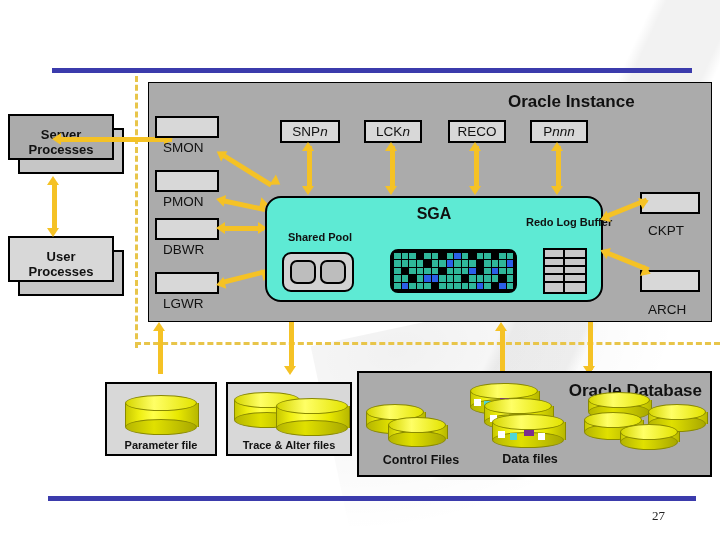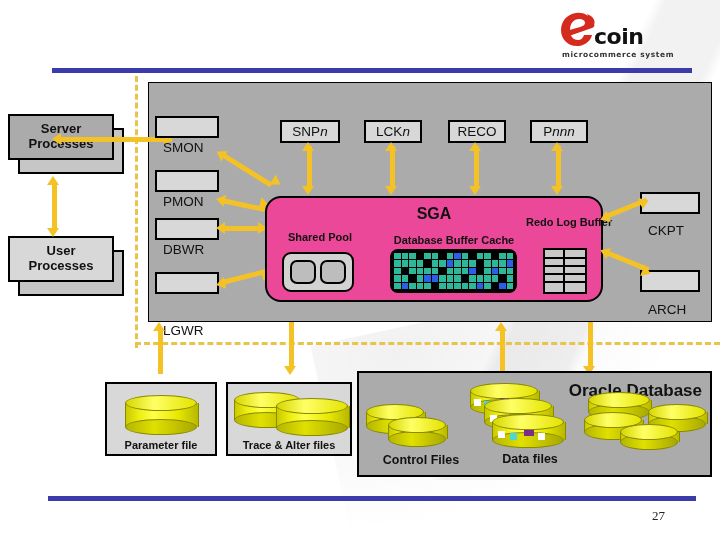--- a/index.html
+++ b/index.html
@@ -84,30 +84,30 @@
 
   
   .stack{position:absolute;}
   .stack .back{
     position:absolute;left:10px;top:14px;width:106px;height:46px;
     background:#c6c6c6;border:2px solid #000;box-sizing:border-box;
   }
   .stack .front{
     position:absolute;left:0px;top:0px;width:106px;height:46px;
     border:2px solid #000;box-sizing:border-box;
-    display:flex;align-items:center;justify-content:center;text-align:center;
+    display:flex;align-items:flex-end;justify-content:center;text-align:center;
     font-size:13px;font-weight:bold;color:#111;line-height:1.15;
   }
   .stack.server .front{background:#ababab;}
   .stack.user .front{background:#d8d8d8;}
 
   
   .sga{
     position:absolute;left:265px;top:196px;width:338px;height:106px;
-    background:#ec4899;border:2px solid #000;border-radius:16px;
+    background:#5eead4;border:2px solid #000;border-radius:16px;
     box-sizing:border-box;
   }
   .sga-title{
     position:absolute;left:0;right:0;top:7px;text-align:center;
     font-size:16px;font-weight:bold;color:#111;
   }
   .sga-sub{
     position:absolute;font-size:11px;font-weight:bold;color:#111;
     text-align:center;line-height:1.15;white-space:nowrap;
   }
@@ -201,33 +201,26 @@
 </head>
 <body>
 
 <div class="slide">
 
   <div class="swoosh"></div>
   <div class="swoosh2"></div>
 
   <div class="rule-top"></div>
 
-  <div class="logo">
-    <svg class="swirl" viewBox="0 0 40 38">
-      <path d="M30 9 C30 3 23 0 16 1 C6 2.5 1 10 1 18 C1 28 9 35 19 34 C26 33 31 28 32 23 L24 23 C23 26 21 28 18 28 C13 28 10 24 10 18 C10 11 14 7 19 7 C23 7 25 9 25 11 C25 13 23 14 20 15 L6 19 L6 25 L32 16 C35 15 36 12 30 9 Z" fill="#d52b1e"></path>
-      <path d="M27 2 C33 4 36 9 34 13 L28 11 C29 8 28 4 27 2 Z" fill="#d52b1e"></path>
-    </svg>
-    <div class="coin">coin</div>
-    <div class="tag">microcommerce  system</div>
-  </div>
 
   <div class="dash-v"></div>
   <div class="dash-h"></div>
 
   <div class="instance-panel"></div>
+  <div class="instance-label" style="left:508px;top:92px;right:auto;">Oracle Instance</div>
 
   <div class="stack server" style="left:8px;top:114px;width:124px;height:62px;">
     <div class="back"></div>
     <div class="front">
       <span>
         <span>Server</span><br>
         <span>Processes</span>
       </span>
     </div>
   </div>
@@ -253,21 +246,21 @@
   <div class="pbox" style="left:155px;top:116px;width:64px;height:22px;"></div>
   <div class="plabel" style="left:163px;top:140px;">SMON</div>
 
   <div class="pbox" style="left:155px;top:170px;width:64px;height:22px;"></div>
   <div class="plabel" style="left:163px;top:194px;text-align:center;">PMON</div>
 
   <div class="pbox" style="left:155px;top:218px;width:64px;height:22px;"></div>
   <div class="plabel" style="left:163px;top:242px;">DBWR</div>
 
   <div class="pbox" style="left:155px;top:272px;width:64px;height:22px;"></div>
-  <div class="plabel" style="left:163px;top:296px;margin-top:27px;">LGWR</div>
+  <div class="plabel" style="left:163px;top:296px;">LGWR</div>
 
   <div class="diag" style="left:222px;top:152px;width:58px;transform:rotate(32deg);"></div>
   <div class="tri right" style="left:272px;top:176px;transform:rotate(32deg);"></div>
   <div class="tri left" style="left:216px;top:148px;transform:rotate(32deg);"></div>
 
   <div class="diag" style="left:222px;top:198px;width:44px;transform:rotate(12deg);"></div>
   <div class="tri right" style="left:260px;top:198px;transform:rotate(12deg);"></div>
   <div class="tri left" style="left:216px;top:194px;transform:rotate(12deg);"></div>
 
   <div class="arrow h" style="left:224px;top:226px;width:40px;"></div>
@@ -312,21 +305,20 @@
   <div class="sga">
     <div class="sga-title">SGA</div>
   </div>
 
   <div class="sga-sub" style="left:284px;top:231px;width:72px;text-align:center;">Shared Pool</div>
   <div class="sharedpool-icon">
     <i class="a"></i>
     <i class="b"></i>
   </div>
 
-  <div class="sga-sub" style="left:386px;top:234px;width:136px;">Database Buffer Cache</div>
   <div class="dbcache-icon" id="dbgrid">
       <span class="t"></span>
       <span class="t"></span>
       <span class="t"></span>
       <span></span>
       <span class="t"></span>
       <span class="t"></span>
       <span></span>
       <span class="t"></span>
       <span class="b"></span>

